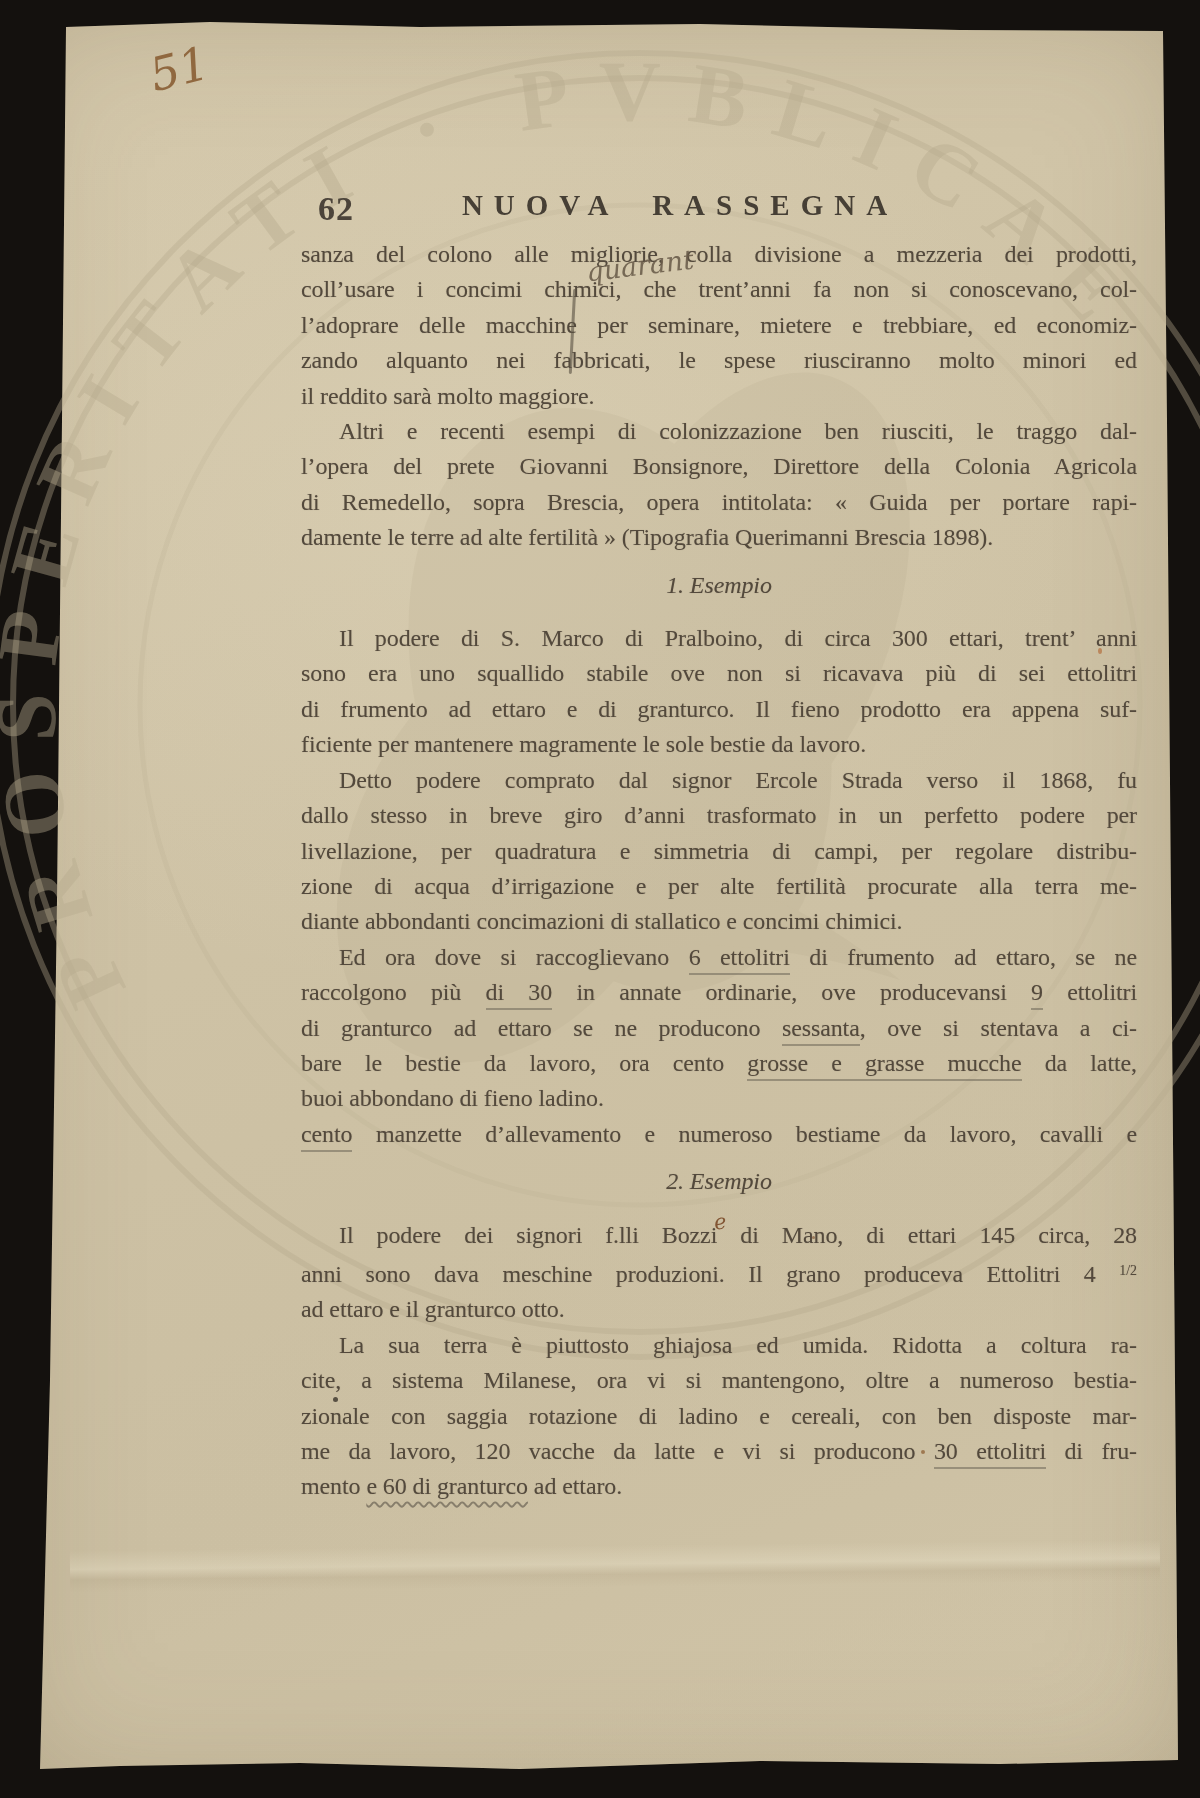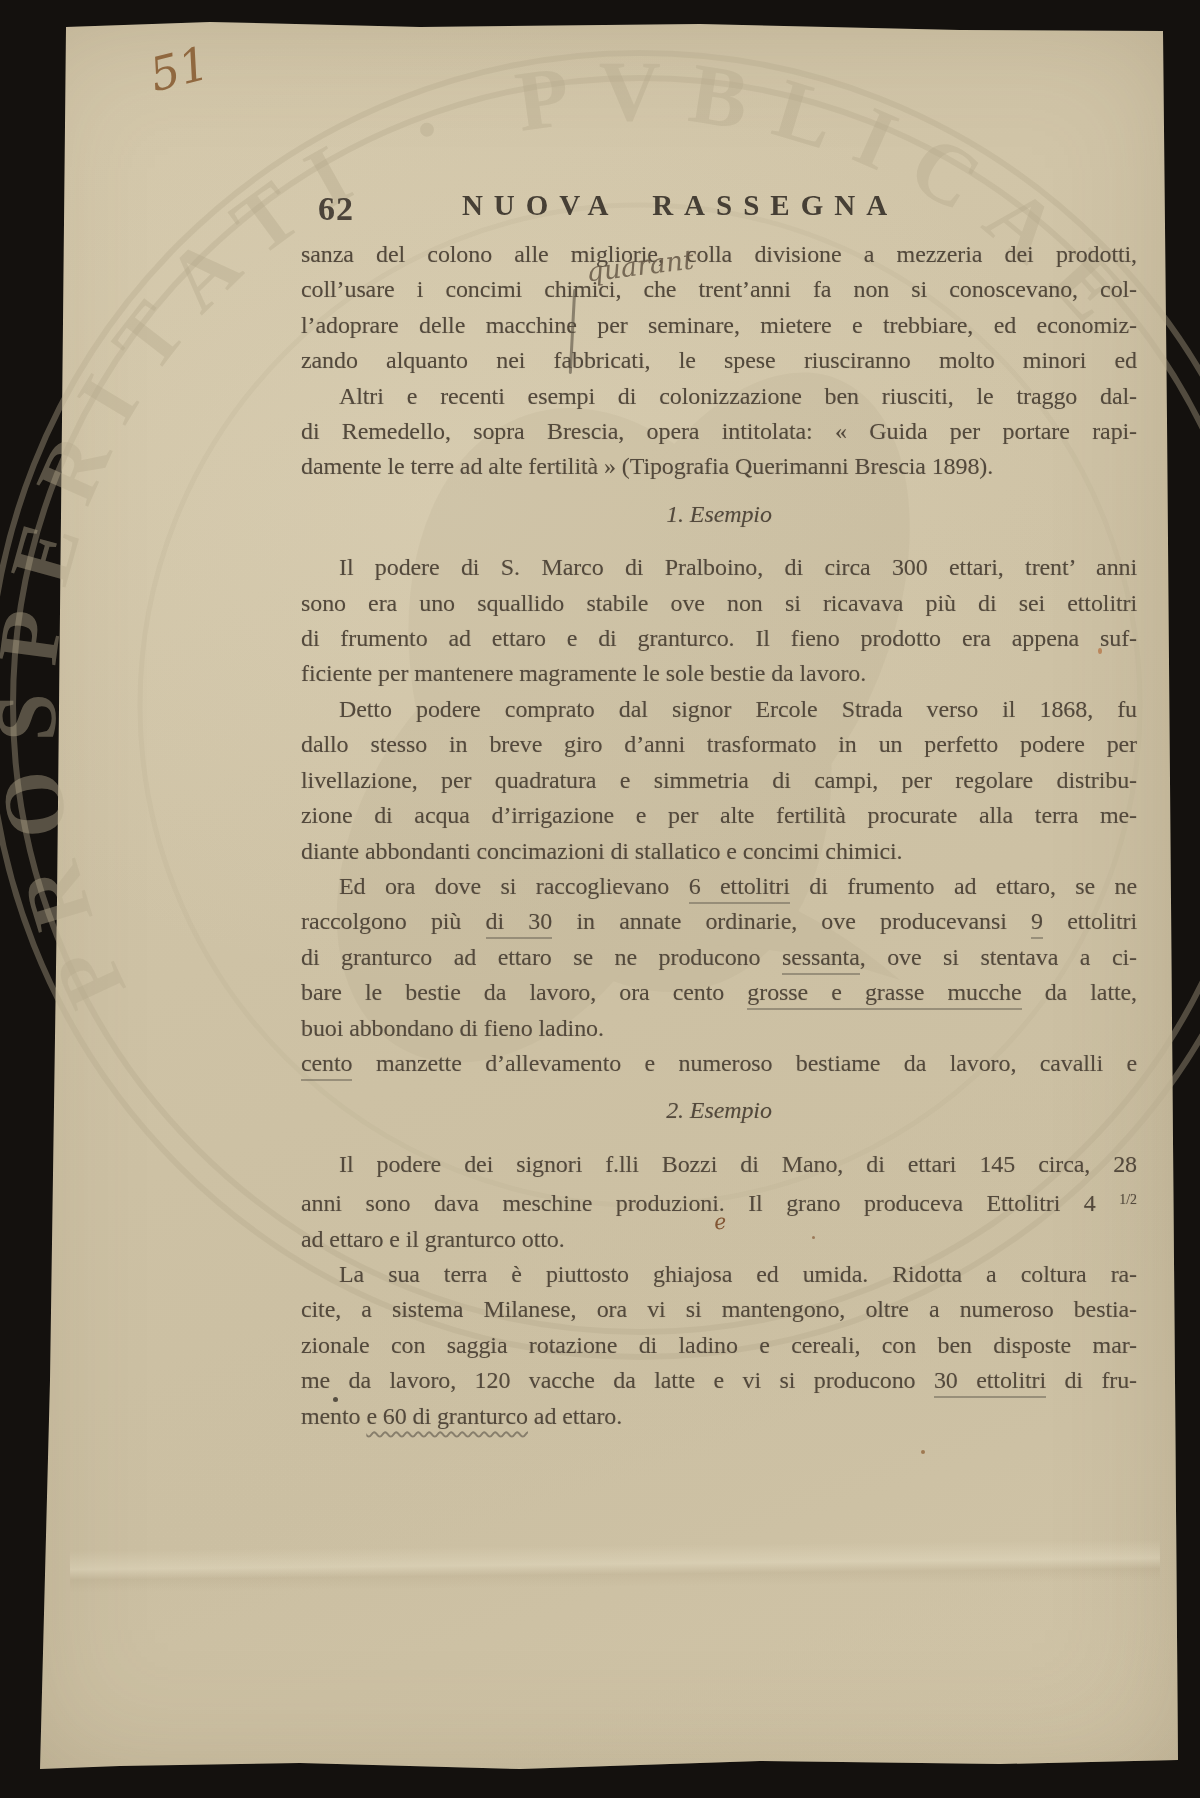--- a/index.html
+++ b/index.html
@@ -84,23 +84,25 @@
 
   <div class="pagenum">62</div>
   <div class="journal">NUOVA RASSEGNA</div>
 
   <div class="column">
       <div class="para">
         <div class="line"><span>sanza del colono alle migliorie, colla divisione a mezzeria dei prodotti,</span></div>
         <div class="line"><span>coll’usare i concimi chimici, che trent’anni fa non si conoscevano, col-</span></div>
         <div class="line"><span>l’adoprare delle macchine per seminare, mietere e trebbiare, ed economiz-</span></div>
         <div class="line"><span>zando alquanto nei fabbricati, le spese riusciranno molto minori ed</span></div>
+        <div class="line last"><span>il reddito sarà molto maggiore.</span></div>
       </div>
       <div class="para">
         <div class="line indent"><span>Altri e recenti esempi di colonizzazione ben riusciti, le traggo dal-</span></div>
+        <div class="line"><span>l’opera del prete Giovanni Bonsignore, Direttore della Colonia Agricola</span></div>
         <div class="line"><span>di Remedello, sopra Brescia, opera intitolata: « Guida per portare rapi-</span></div>
         <div class="line last"><span>damente le terre ad alte fertilità » (Tipografia Querimanni Brescia 1898).</span></div>
       </div>
       <div class="heading">1. Esempio</div>
       <div class="para">
         <div class="line indent"><span>Il podere di S. Marco di Pralboino, di circa 300 ettari, trent’ anni</span></div>
         <div class="line"><span>sono era uno squallido stabile ove non si ricavava più di sei ettolitri</span></div>
         <div class="line"><span>di frumento ad ettaro e di granturco. Il fieno prodotto era appena suf-</span></div>
         <div class="line last"><span>ficiente per mantenere magramente le sole bestie da lavoro.</span></div>
       </div>

